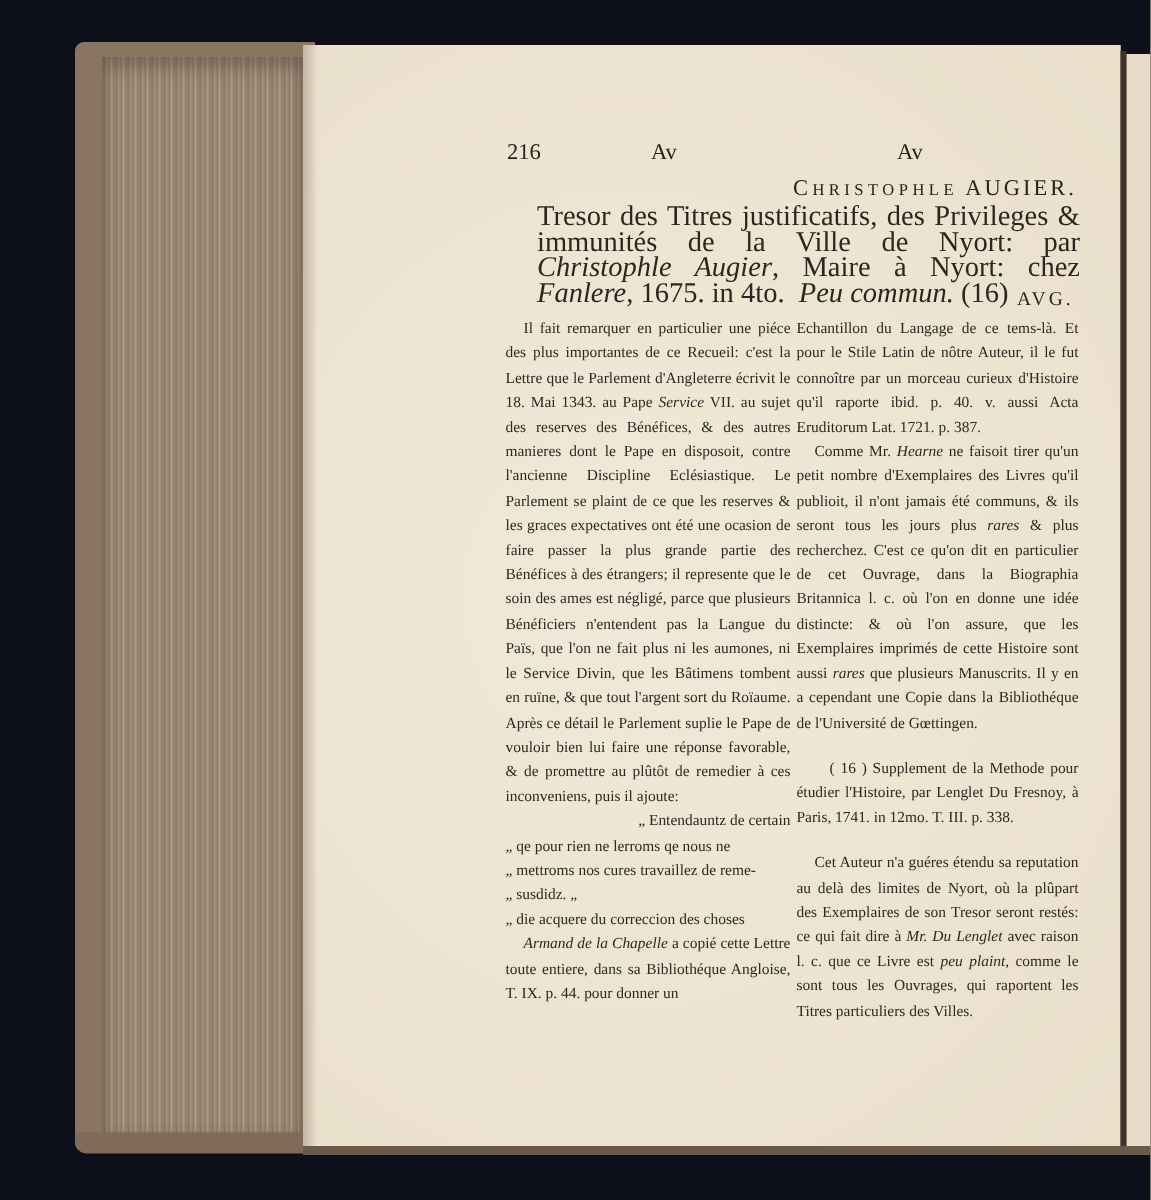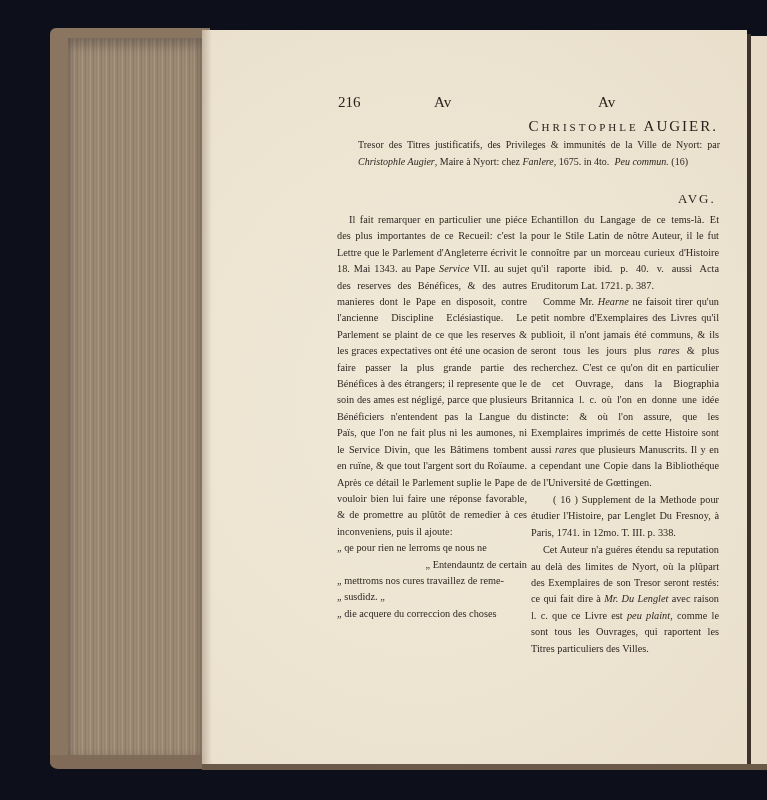--- a/index.html
+++ b/index.html
@@ -53,35 +53,35 @@
     .running-head .num { position: absolute; left: 0; }
     .running-head .h1 { position: absolute; left: 96px; }
     .running-head .h2 { position: absolute; left: 260px; }
     .entry-title {
       position: absolute; top: 118px; left: 340px; width: 378px;
       text-align: right; font-size: 15px; color: #2a221c; letter-spacing: 2px;
     }
     .entry-title .smallcaps { font-variant: small-caps; font-size: 15px; letter-spacing: 3px; }
     .entry-desc {
       position: absolute; top: 136px; left: 336px; width: 384px;
-      font-size: 10px; line-height: 17px; color: #2d2620; text-align: justify;
+      font-size: 19px; line-height: 17px; color: #2d2620; text-align: justify;
     }
     .entry-desc .indent { padding-left: 22px; }
     .catchword-top {
       position: absolute; top: 191px; left: 678px; font-size: 13px; color: #2d2620; letter-spacing: 2px;
     }
     .col {
       position: absolute; top: 212px; width: 190px;
       font-size: 10.3px; line-height: 16.4px; color: #2e2722; text-align: justify;
     }
     .col.left { left: 337px; }
     .col.right { left: 531px; width: 188px; }
     .col p { margin: 0; }
     .col .ind { text-indent: 12px; }
-    .col .sp { margin-top: 1px; }
+    .col .sp { margin-top: 14px; }
     .col .ind2 { text-indent: 22px; }
     i { font-style: italic; }
   </style>
 </head>
 <body>
 
 <div class="cover-left"></div>
 <div class="page-edges"></div>
 <div class="cover-bottom"></div>
 <div class="page"></div>
@@ -112,25 +112,29 @@
 </div>
 
 <div class="catchword-top">AVG.</div>
 
 <div class="col left">
   <p class="ind">
     <span>Il fait remarquer en particulier une piéce des plus importantes de ce Recueil: c'est la Lettre que le Parlement d'Angleterre écrivit le 18. Mai 1343. au Pape</span>
     <i>Service</i>
     <span>VII. au sujet des reserves des Bénéfices, &amp; des autres manieres dont le Pape en disposoit, contre l'ancienne Discipline Eclésiastique. Le Parlement se plaint de ce que les reserves &amp; les graces expectatives ont été une ocasion de faire passer la plus grande partie des Bénéfices à des étrangers; il represente que le soin des ames est négligé, parce que plusieurs Bénéficiers n'entendent pas la Langue du Païs, que l'on ne fait plus ni les aumones, ni le Service Divin, que les Bâtimens tombent en ruïne, &amp; que tout l'argent sort du Roïaume. Après ce détail le Parlement suplie le Pape de vouloir bien lui faire une réponse favorable, &amp; de promettre au plûtôt de remedier à ces inconveniens, puis il ajoute:</span>
   </p>
+  <p style="text-align:right">„ Entendauntz de certain</p>
   <p>„ qe pour rien ne lerroms qe nous ne</p>
-  <p style="text-align:right">„ Entendauntz de certain</p>
   <p>„ mettroms nos cures travaillez de reme-</p>
   <p>„ susdidz. „</p>
   <p>„ die acquere du correccion des choses</p>
+  <p class="ind">
+    <i>Armand de la Chapelle</i>
+    <span>a copié cette Lettre toute entiere, dans sa Bibliothéque Angloise, T. IX. p. 44. pour donner un</span>
+  </p>
 </div>
 
 <div class="col right">
   <p>Echantillon du Langage de ce tems-là. Et pour le Stile Latin de nôtre Auteur, il le fut connoître par un morceau curieux d'Histoire qu'il raporte ibid. p. 40. v. aussi Acta Eruditorum Lat. 1721. p. 387.</p>
   <p class="ind">
     <span>Comme Mr.</span>
     <i>Hearne</i>
     <span>ne faisoit tirer qu'un petit nombre d'Exemplaires des Livres qu'il publioit, il n'ont jamais été communs, &amp; ils seront tous les jours plus</span>
     <i>rares</i>
     <span>&amp; plus recherchez. C'est ce qu'on dit en particulier de cet Ouvrage, dans la Biographia Britannica l. c. où l'on en donne une idée distincte: &amp; où l'on assure, que les Exemplaires imprimés de cette Histoire sont aussi</span>

